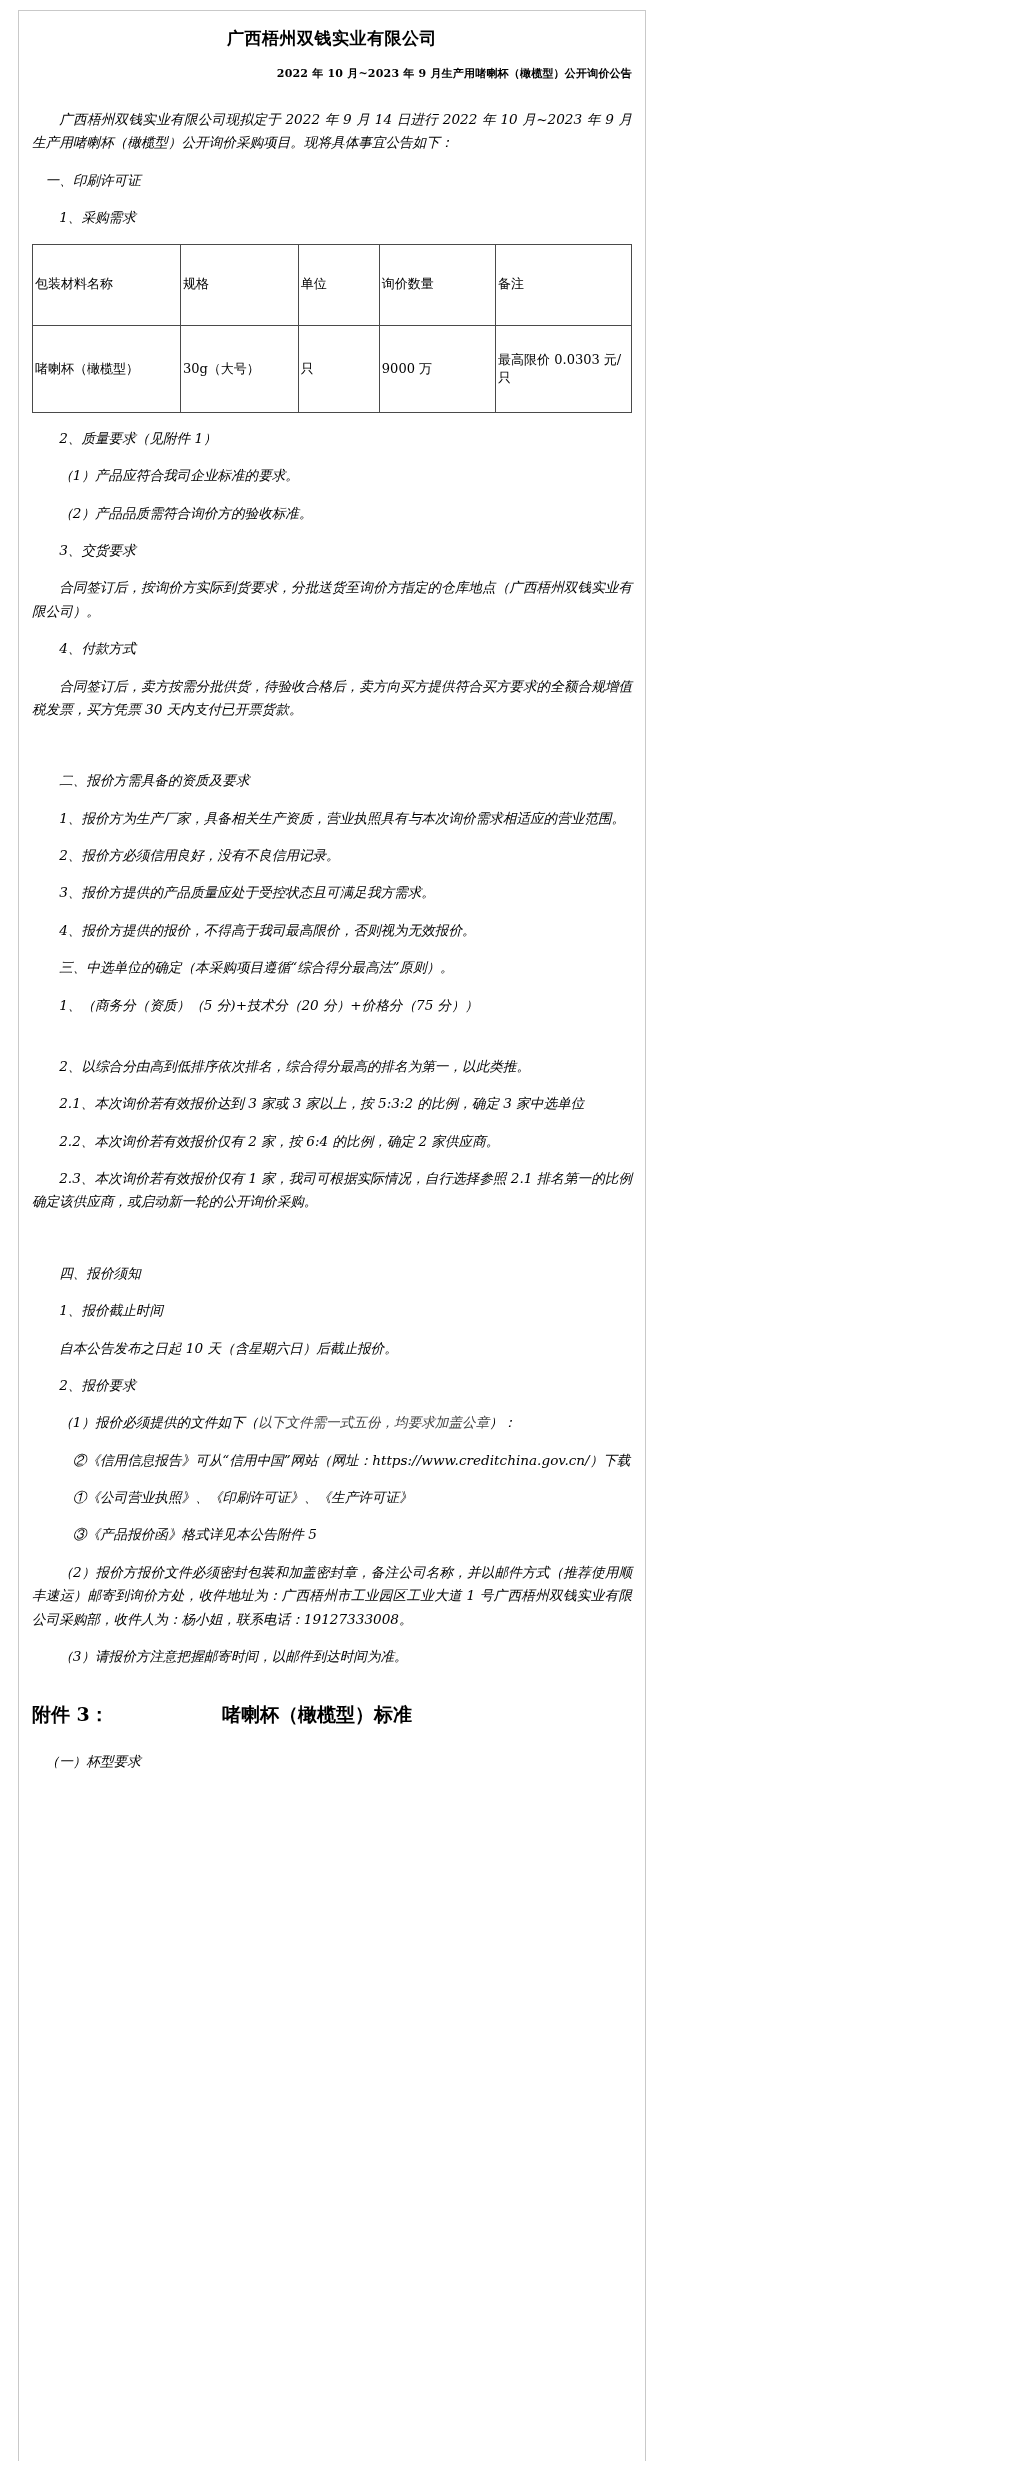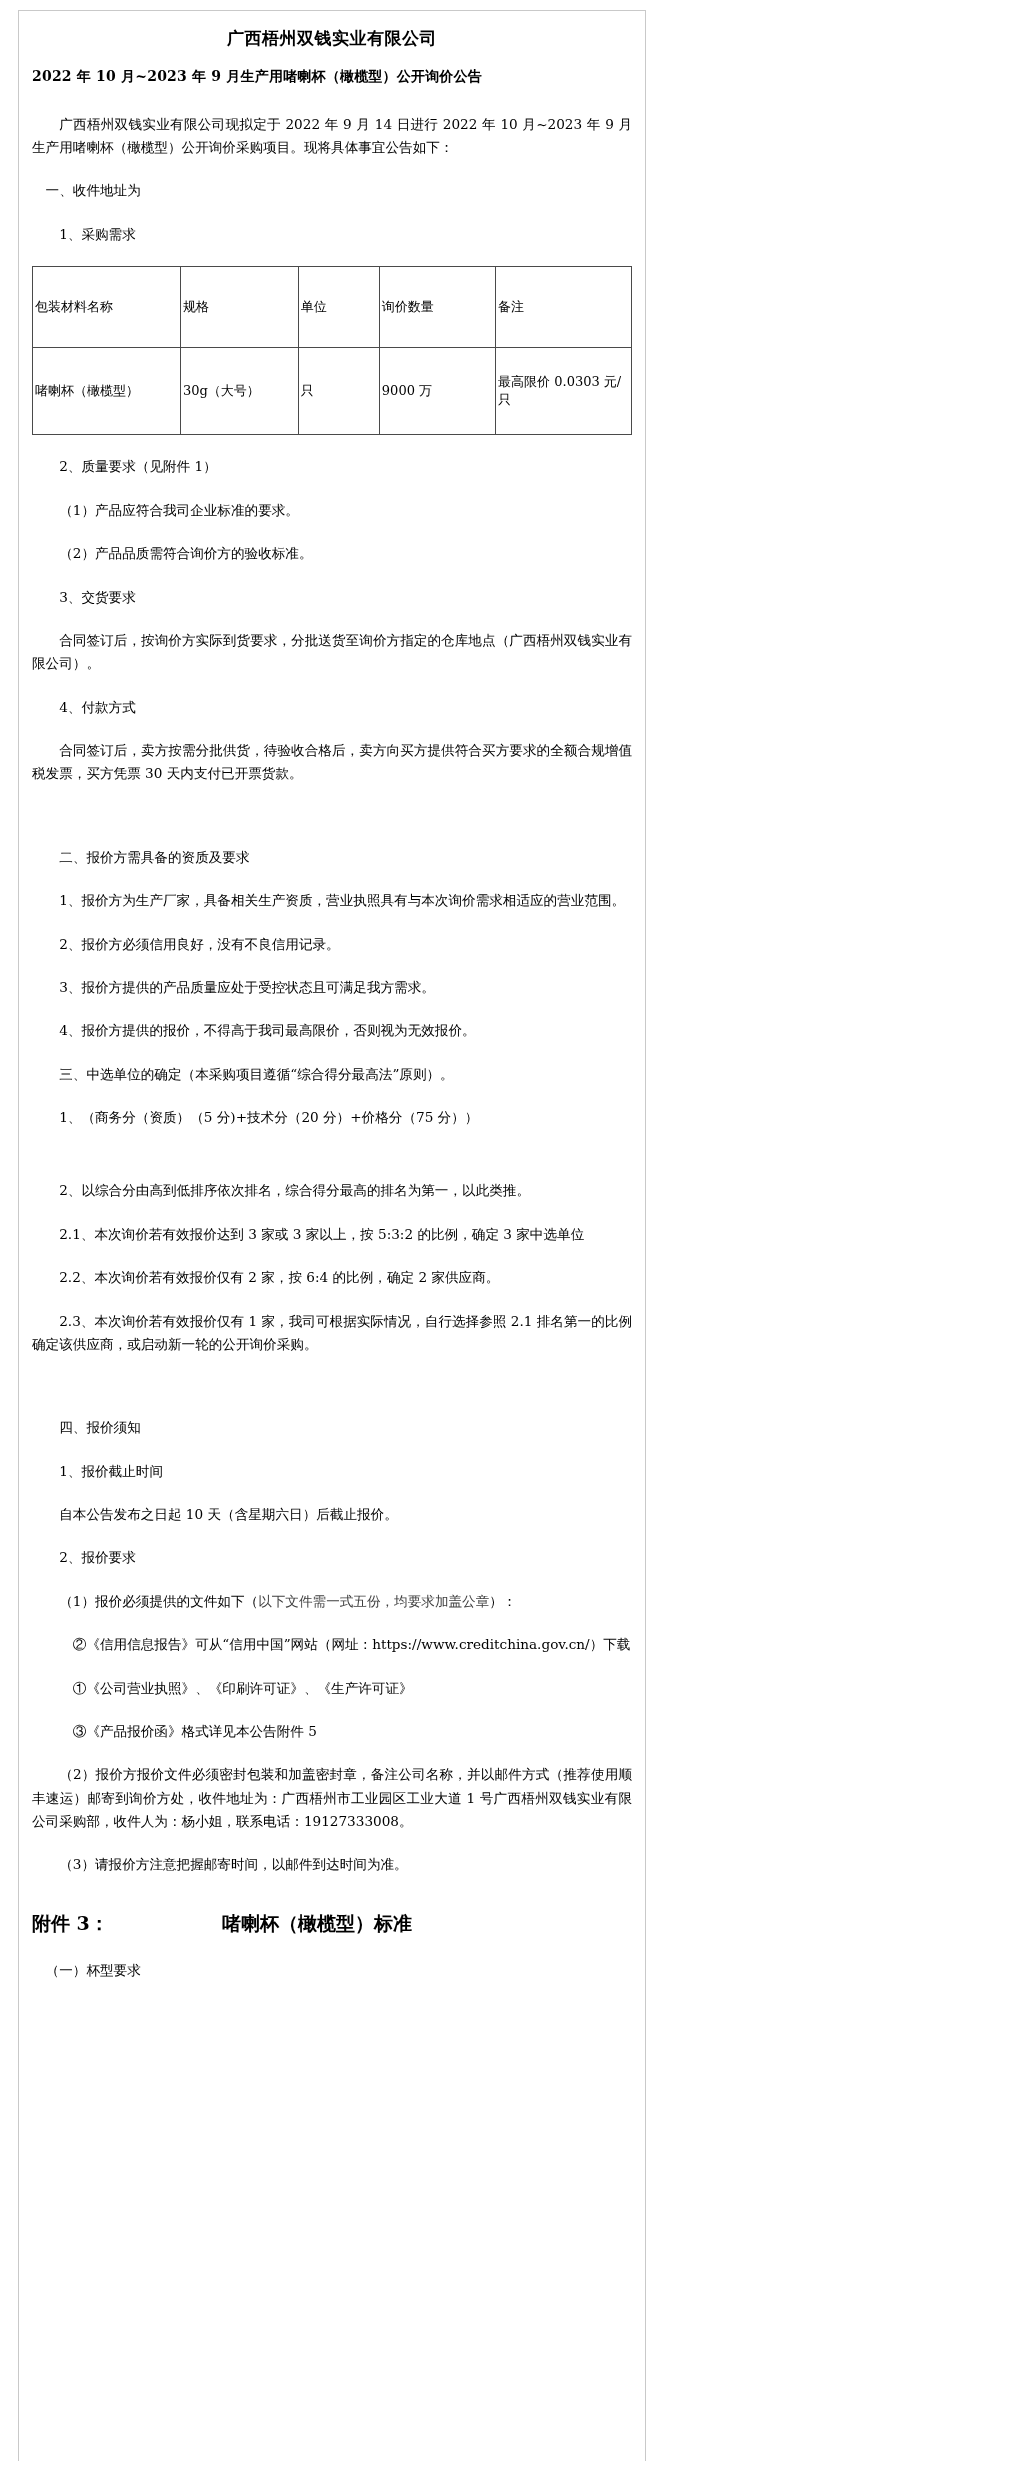--- a/index.html
+++ b/index.html
@@ -39,32 +39,33 @@
   }
   h1.doc-title {
     font-size: 17px;
     font-weight: bold;
     text-align: center;
     margin: 6px 0 0 0;
     letter-spacing: 0.5px;
     line-height: 1.5;
   }
   h2.doc-subtitle {
-    font-size: 14px;
+    font-size: 11px;
     font-weight: bold;
-    text-align: left;
+    text-align: right;
     margin: 14px 0 26px 0;
     line-height: 1.5;
     letter-spacing: 0.2px;
   }
   p {
     font-size: 13.6px;
     line-height: 1.72;
-    margin: 20px 0;
+    margin: 14px 0;
     text-align: justify;
+    font-style: italic;
   }
   p.indent2 { text-indent: 2em; }
   p.indent1 { text-indent: 1em; }
   p.indent3 { text-indent: 3em; }
   .spacer-sm { height: 10px; }
   .spacer-md { height: 20px; }
   table.spec {
     border-collapse: collapse;
     width: 600px;
     margin: 8px 0 6px 0;
@@ -109,21 +110,21 @@
 <div class="page">
   <div class="frame"></div>
 
   <div class="content">
 
     <h1 class="doc-title">广西梧州双钱实业有限公司</h1>
     <h2 class="doc-subtitle">2022 年 10 月~2023 年 9 月生产用啫喇杯（橄榄型）公开询价公告</h2>
 
     <p class="indent2">广西梧州双钱实业有限公司现拟定于 2022 年 9 月 14 日进行 2022 年 10 月~2023 年 9 月生产用啫喇杯（橄榄型）公开询价采购项目。现将具体事宜公告如下：</p>
 
-    <p class="indent1">一、收件地址为</p>
+    <p class="indent1">一、印刷许可证</p>
     <p class="indent2">1、采购需求</p>
 
     <table class="spec">
       <thead>
         <tr>
           <td style="width:150px">包装材料名称</td>
           <td style="width:118px">规格</td>
           <td style="width:80px">单位</td>
           <td style="width:116px">询价数量</td>
           <td style="width:136px">备注</td>

